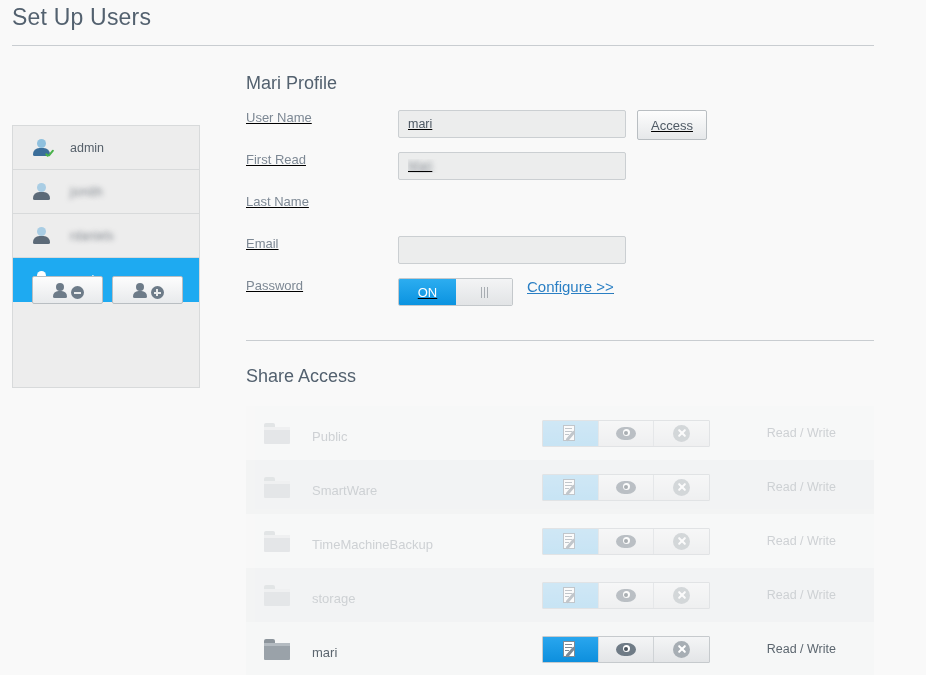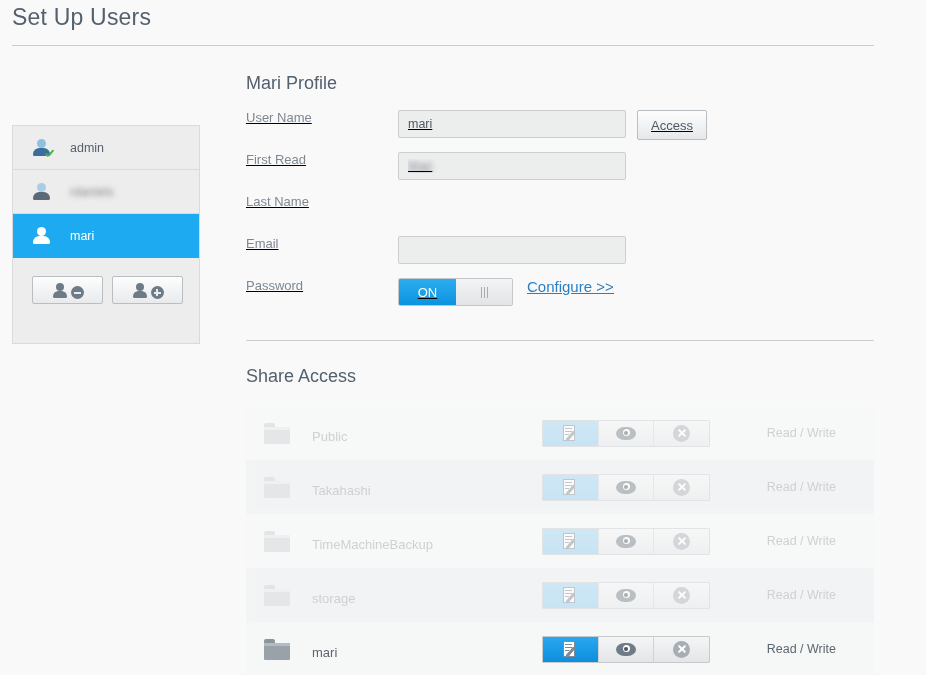--- a/index.html
+++ b/index.html
@@ -258,20 +258,27 @@
 
   <div class="sidebar">
     <div class="user-list" id="user-list">
         <div class="user-row">
           <span class="user-icon admin">
             <span class="head"></span>
             <span class="body"></span>
             <span class="check-badge"></span>
           </span>
           <span class="user-label">admin</span>
+        </div>
+        <div class="user-row">
+          <span class="user-icon">
+            <span class="head"></span>
+            <span class="body"></span>
+          </span>
+          <span class="user-label blurred">jsmith</span>
         </div>
         <div class="user-row">
           <span class="user-icon">
             <span class="head"></span>
             <span class="body"></span>
           </span>
           <span class="user-label blurred">rdaniels</span>
         </div>
         <div class="user-row selected">
           <span class="user-icon white">
@@ -369,21 +376,21 @@
             </div>
           </div>
           <span class="share-access-label">Read / Write</span>
         </div>
         <div class="share-row odd dim">
           <span class="folder-icon">
             <span class="tab"></span>
             <span class="body"></span>
             <span class="lip"></span>
           </span>
-          <span class="share-name">Takahashi</span>
+          <span class="share-name">SmartWare</span>
           <div class="perm-group">
             <div class="perm sel">
               <span class="ico-write">
                 <span class="doc"></span>
                 <span class="ln ln1"></span>
                 <span class="ln ln2"></span>
                 <span class="ln ln3"></span>
                 <span class="pencil"></span>
               </span>
             </div>

